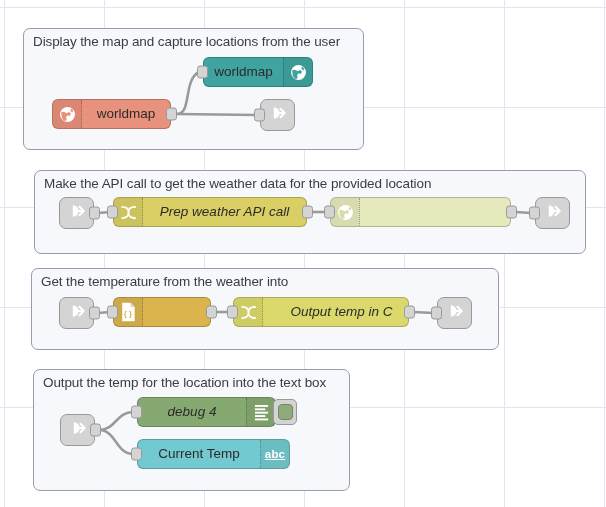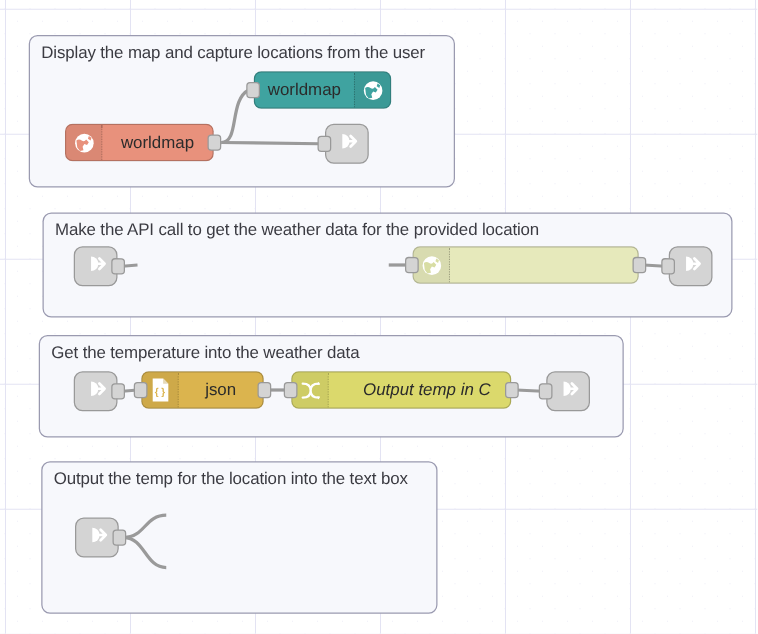--- a/index.html
+++ b/index.html
@@ -170,21 +170,21 @@
 
   <div class="group" style="left:23px; top:28px; width:341px; height:122px;">
     <div class="group-title">Display the map and capture locations from the user</div>
   </div>
 
   <div class="group" style="left:34px; top:170px; width:552px; height:84px;padding-left:32px;">
     <div class="group-title">Make the API call to get the weather data for the provided location</div>
   </div>
 
   <div class="group" style="left:31px; top:268px; width:468px; height:82px;">
-    <div class="group-title">Get the temperature into the weather data</div>
+    <div class="group-title">Get the temperature from the weather into</div>
   </div>
 
   <div class="group" style="left:33px; top:369px; width:317px; height:122px;padding-left:19px;">
     <div class="group-title">Output the temp for the location into the text box</div>
   </div>
 
   <svg class="wires">
 
     <path class="wire" d="M 177,114 C 192,114 183,80 199,72"></path>
 
@@ -244,20 +244,31 @@
   <div class="link-node" style="left:59px; top:197px;">
     <span>
       <svg width="20" height="20" viewBox="0 0 24 24">
         <path d="M7 5 a7 7 0 0 1 0 14 z" fill="#ffffff"></path>
         <path d="M11 12 l9 0 M15 7 l5 5 -5 5" stroke="#ffffff" stroke-width="2.6" fill="none" stroke-linecap="round" stroke-linejoin="round"></path>
       </svg>
     </span>
     <span class="port out"></span>
   </div>
 
+  <div class="node" style="left:113px; top:197px; width:194px; background:#d9cf64;">
+    <span class="port in"></span>
+    <span class="icon-box left">
+      <svg width="19" height="19" viewBox="0 0 24 24">
+        <path d="M4 5 q8 0 8 7 t8 7 M4 19 q8 0 8 -7 t8 -7" stroke="#ffffff" stroke-width="2.3" fill="none" stroke-linecap="round"></path>
+        <path d="M20 3 l1.5 3 -3 0 z M20 21 l1.5 -3 -3 0 z" fill="#ffffff"></path>
+      </svg>
+    </span>
+    <span class="node-label italic">Prep weather API call</span>
+    <span class="port out"></span>
+  </div>
 
   <div class="node" style="left:330px; top:197px; width:181px; background:#e6e9bb;">
     <span class="port in"></span>
     <span class="icon-box left">
       <svg width="17" height="17" viewBox="0 0 24 24">
         <circle cx="12" cy="12" r="10.5" fill="#ffffff"></circle>
         <path d="M3 9 q3 -2 6 0 t5 -1 l3 3 -2 3 -3 -1 -2 3 1 4 -4 1 -3 -4 z" fill="#d8dda4"></path>
         <path d="M17 4 l3 2 -1 3 -3 -2 z" fill="#d8dda4"></path>
       </svg>
     </span>
@@ -286,21 +297,20 @@
 
   <div class="node" style="left:113px; top:297px; width:98px; background:#dbb44e;">
     <span class="port in"></span>
     <span class="icon-box left">
       <svg width="18" height="20" viewBox="0 0 20 24">
         <path d="M3 1 h10 l5 5 v17 h-15 z" fill="#ffffff"></path>
         <path d="M13 1 v5 h5 z" fill="#e5d9b8"></path>
         <text x="10" y="17" font-family="'Liberation Sans',sans-serif" font-size="9.5" font-weight="bold" fill="#dbb44e" text-anchor="middle">{ }</text>
       </svg>
     </span>
-    <span class="node-label">json</span>
     <span class="port out"></span>
   </div>
 
   <div class="node" style="left:233px; top:297px; width:176px; background:#dbd96c;gap:12px;">
     <span class="port in"></span>
     <span class="icon-box left">
       <svg width="19" height="19" viewBox="0 0 24 24">
         <path d="M4 5 q8 0 8 7 t8 7 M4 19 q8 0 8 -7 t8 -7" stroke="#ffffff" stroke-width="2.3" fill="none" stroke-linecap="round"></path>
         <path d="M20 3 l1.5 3 -3 0 z M20 21 l1.5 -3 -3 0 z" fill="#ffffff"></path>
       </svg>
@@ -322,15 +332,38 @@
   <div class="link-node" style="left:60px; top:414px;">
     <span>
       <svg width="20" height="20" viewBox="0 0 24 24">
         <path d="M7 5 a7 7 0 0 1 0 14 z" fill="#ffffff"></path>
         <path d="M11 12 l9 0 M15 7 l5 5 -5 5" stroke="#ffffff" stroke-width="2.6" fill="none" stroke-linecap="round" stroke-linejoin="round"></path>
       </svg>
     </span>
     <span class="port out"></span>
   </div>
 
-
+  <div class="node" style="left:137px; top:397px; width:139px; background:#86a971;">
+    <span class="port in"></span>
+    <span class="node-label italic">debug 4</span>
+    <span class="icon-box right">
+      <svg width="15" height="17" viewBox="0 0 16 18">
+        <rect x="1" y="1" width="14" height="2" fill="#ffffff"></rect>
+        <rect x="1" y="4.6" width="11" height="2" fill="#ffffff"></rect>
+        <rect x="1" y="8.2" width="14" height="2" fill="#ffffff"></rect>
+        <rect x="1" y="11.8" width="11" height="2" fill="#ffffff"></rect>
+        <rect x="1" y="15.4" width="14" height="2" fill="#ffffff"></rect>
+      </svg>
+    </span>
+    <span class="debug-toggle">
+      <span class="led"></span>
+    </span>
+  </div>
+
+  <div class="node" style="left:137px; top:439px; width:153px; background:#72c9cf;">
+    <span class="port in"></span>
+    <span class="node-label">Current Temp</span>
+    <span class="icon-box right">
+      <span class="abc-icon">abc</span>
+    </span>
+  </div>
 
 </div>
 
 </body></html>

